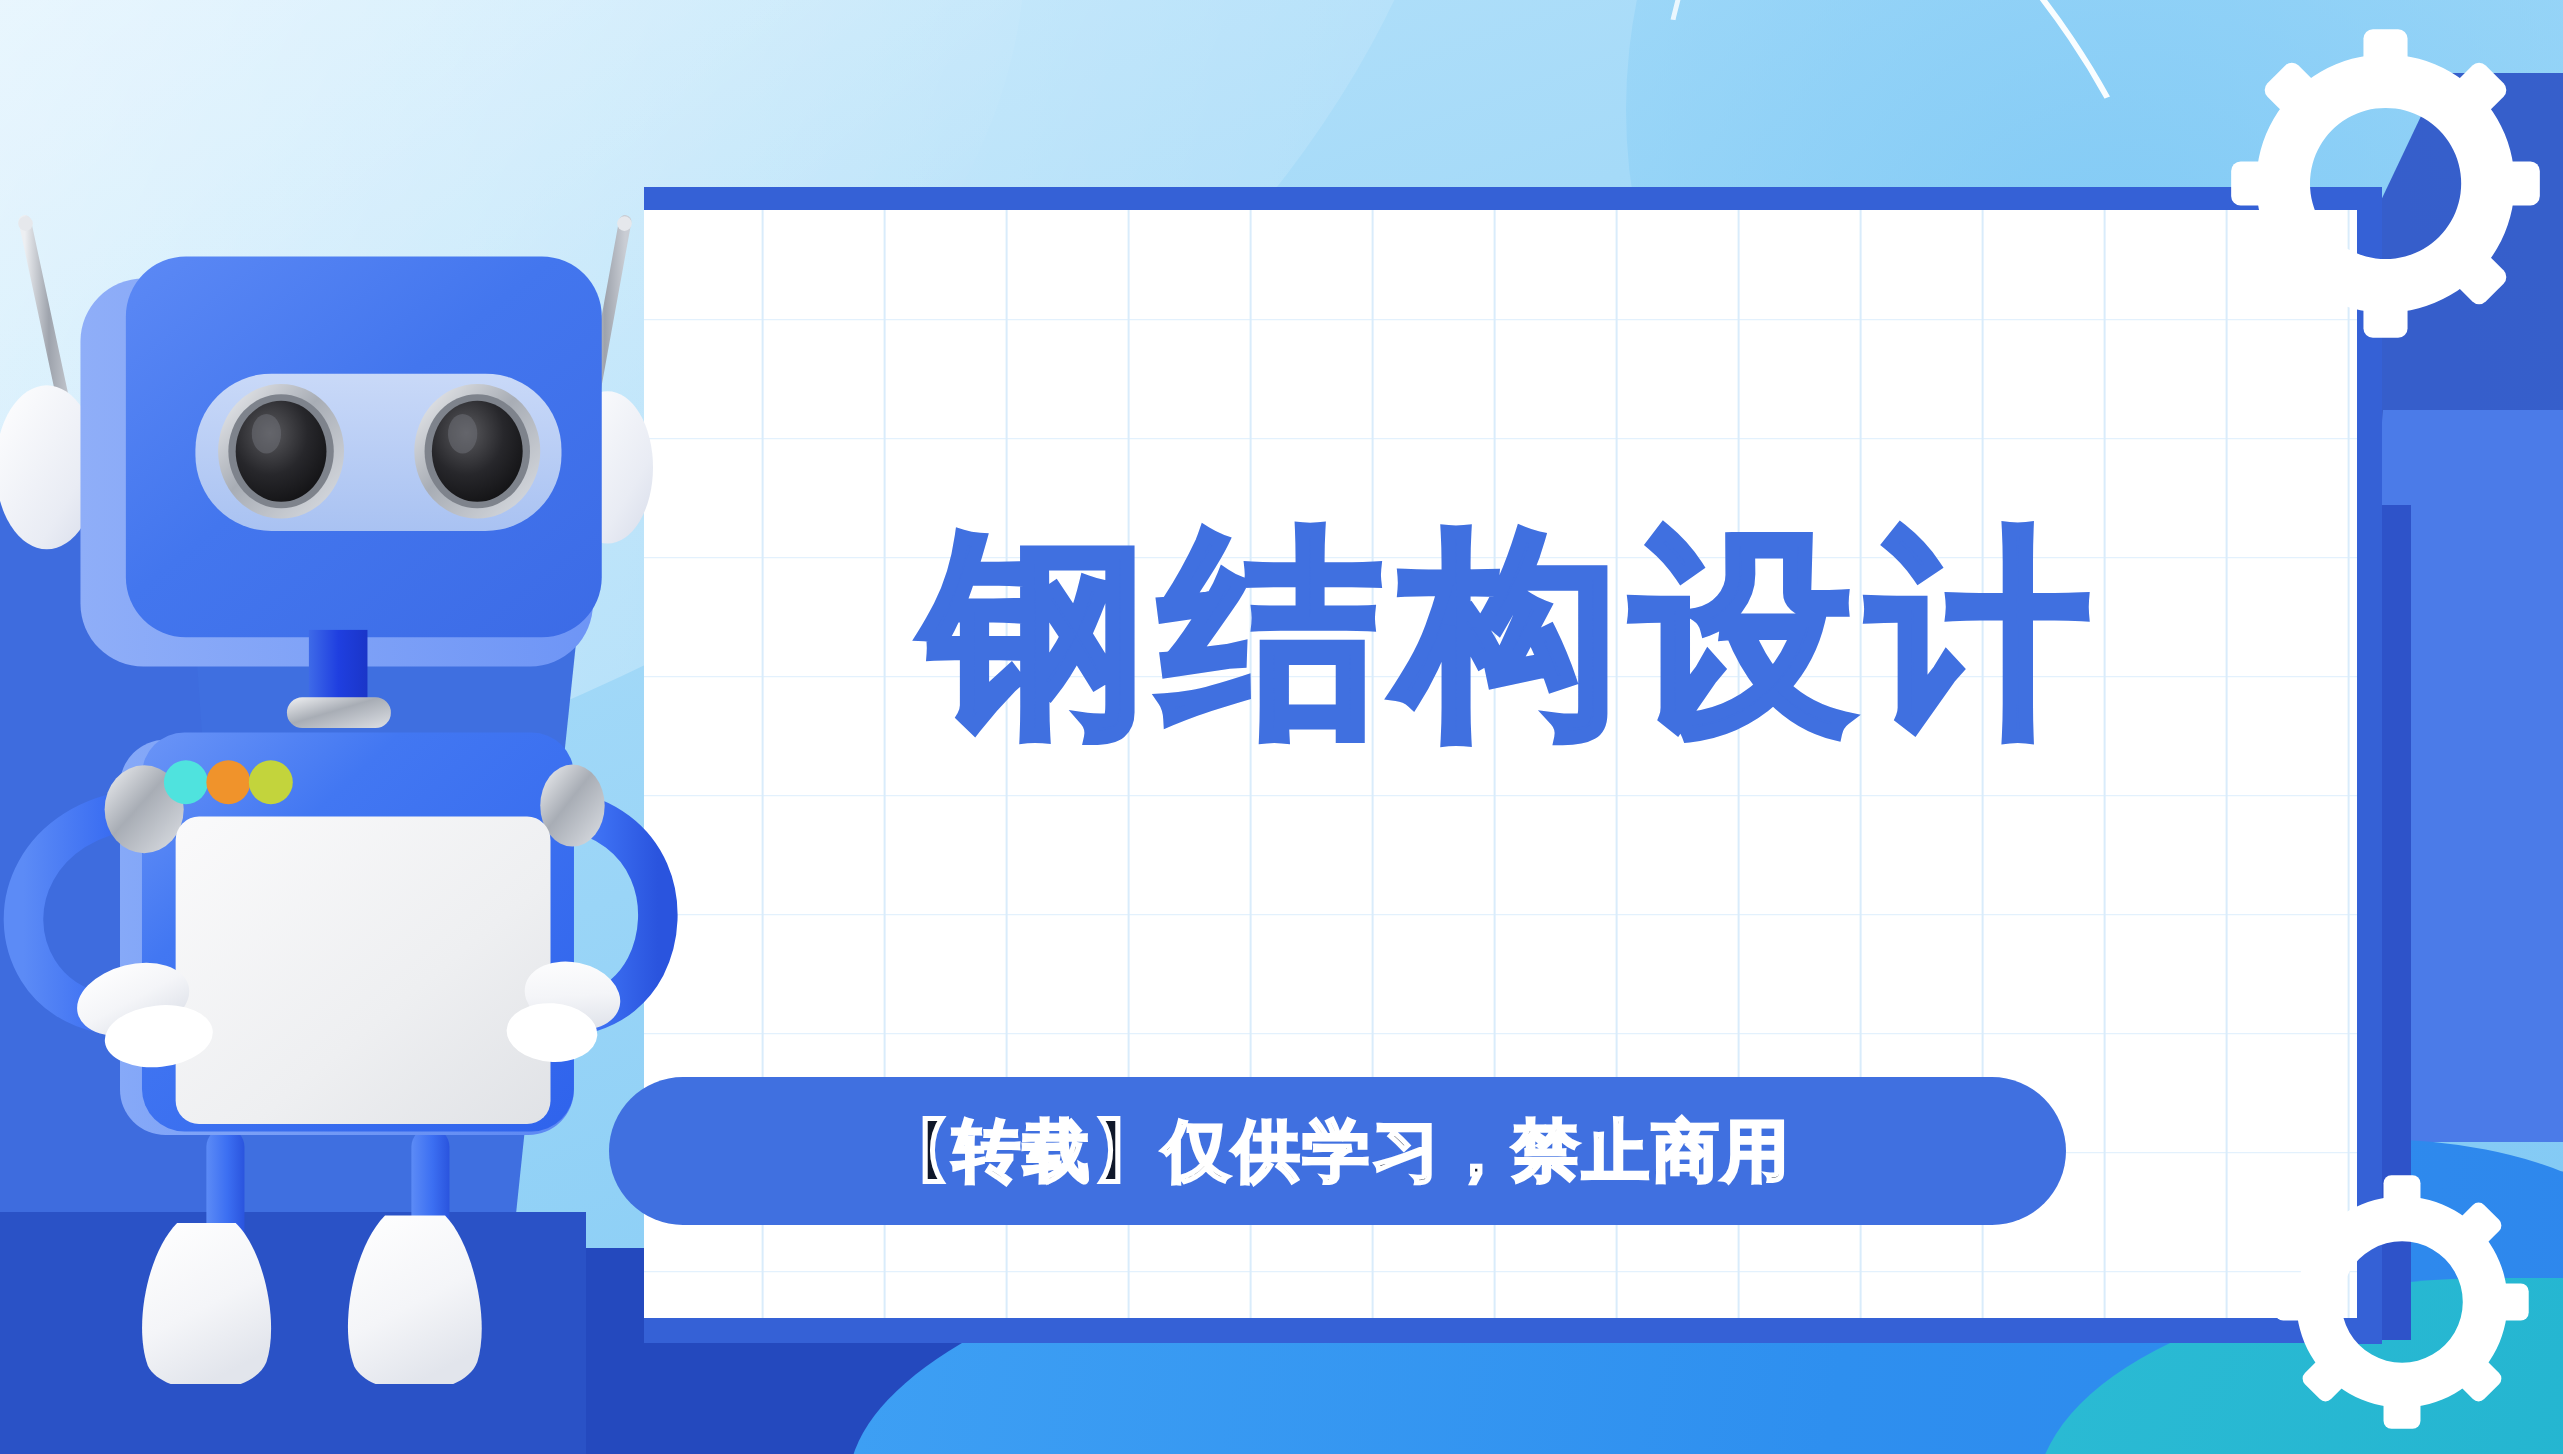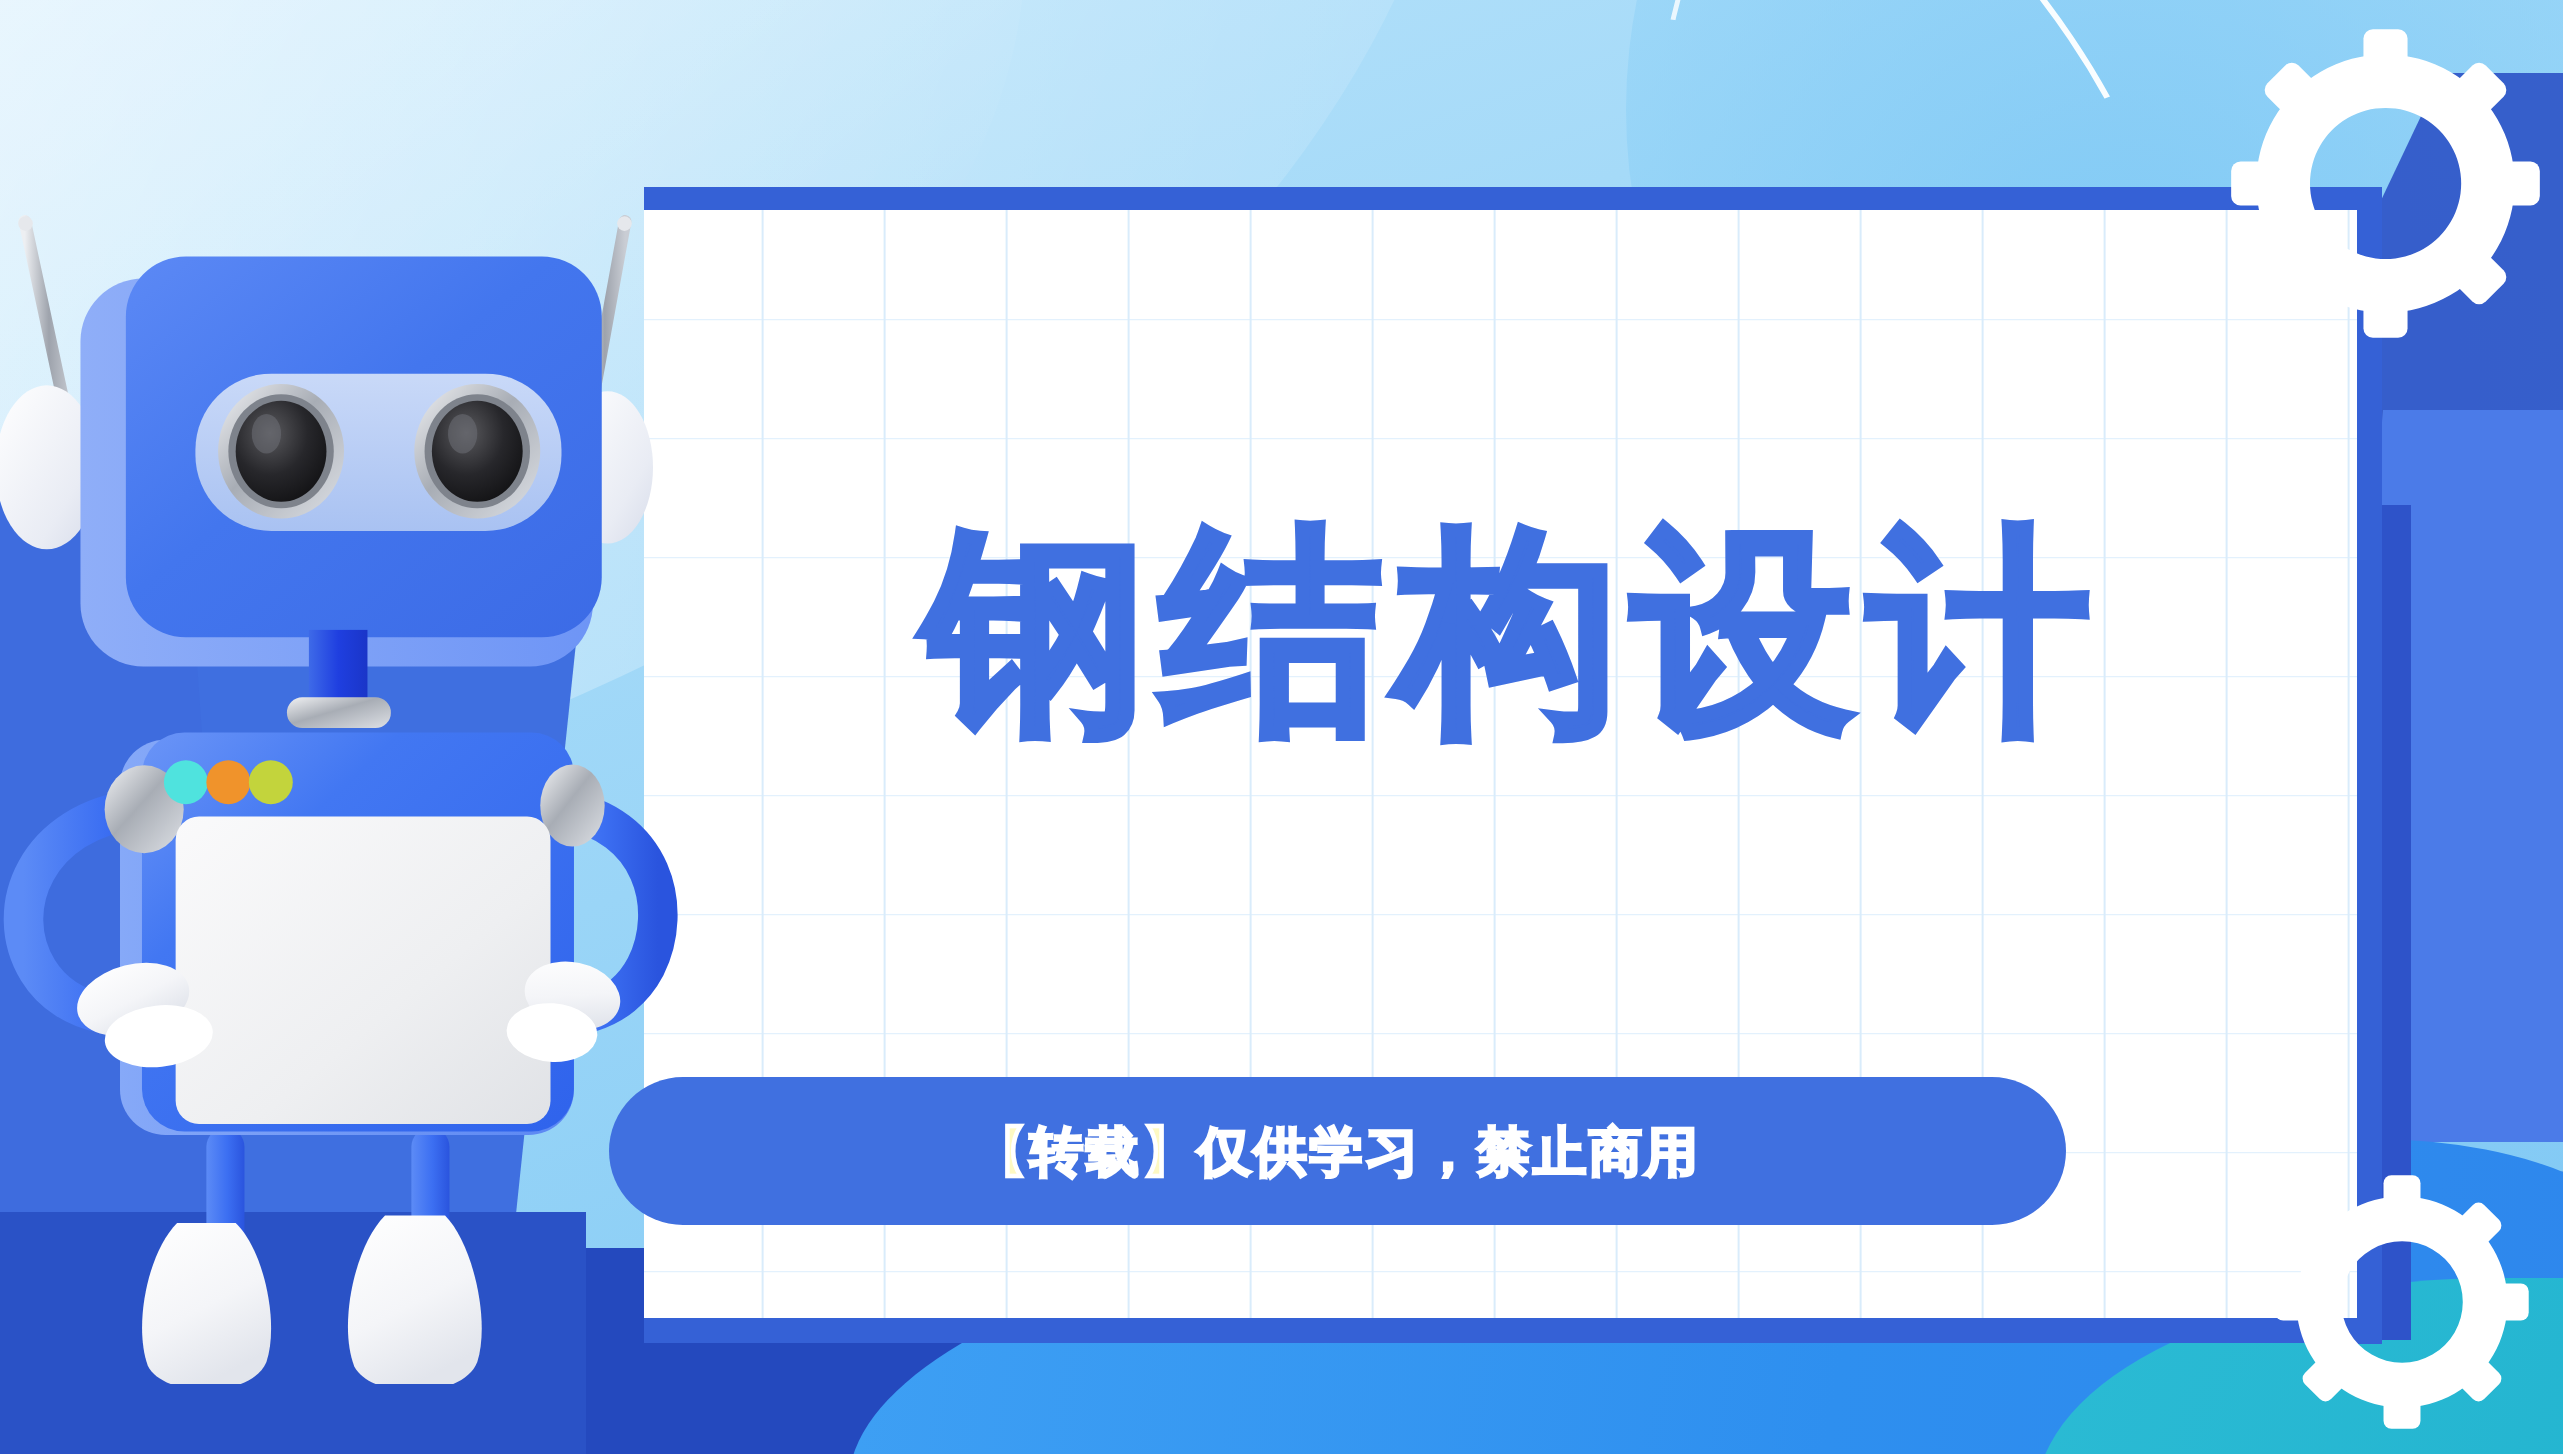--- a/index.html
+++ b/index.html
@@ -115,32 +115,32 @@
   }
 
   
   #title{
     position:absolute; left:699px; top:498px; width:1633px; height:271px;
     z-index:8; display:flex; align-items:center; justify-content:center;
   }
   #title span{
     font-size:220px; font-weight:900; color:#4070E0; letter-spacing:16px;
     line-height:1; white-space:nowrap;
-    font-family:Liberation Serif, serif;
+    font-family:Liberation Sans, sans-serif;
     -webkit-text-stroke:7.3px #4070E0;
   }
 
   
   #subtitle-pill{
     position:absolute; left:609px; top:1077px; width:1457px; height:148px;
     background:#4070E0; border-radius:74px; z-index:9;
     display:flex; align-items:center; justify-content:center;
   }
   #subtitle-pill span{
-    font-size:53px; font-weight:800; color:#fef9c3; letter-spacing:2.9px;
+    font-size:67px; font-weight:800; color:#0f172a; letter-spacing:2.9px;
     line-height:1; white-space:nowrap;
     font-family:"DejaVu Sans","Liberation Sans",sans-serif;
     -webkit-text-stroke:2.9px #FFFFFF;
   }
 
   
   .gear{ position:absolute; z-index:10; }
   .gear svg{ display:block; }
   #gear-top{ right:20.5px; top:26px; width:315px; height:315px; }
   #gear-bottom{ right:29px; bottom:20.5px; width:264px; height:264px; }

